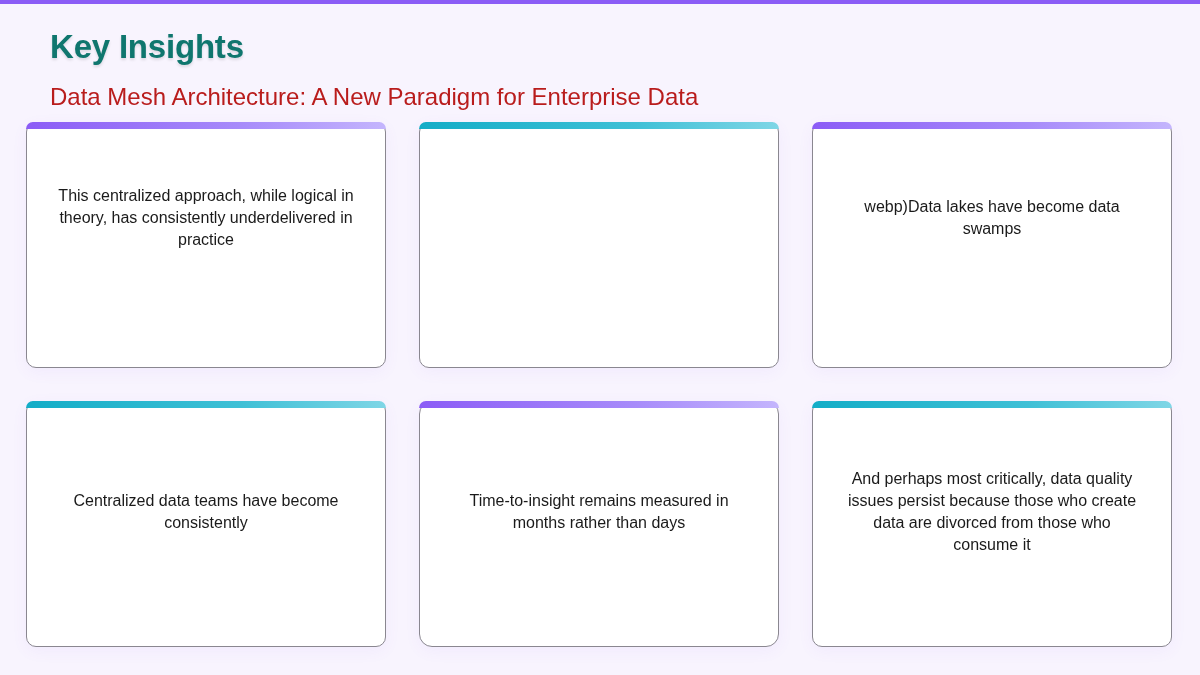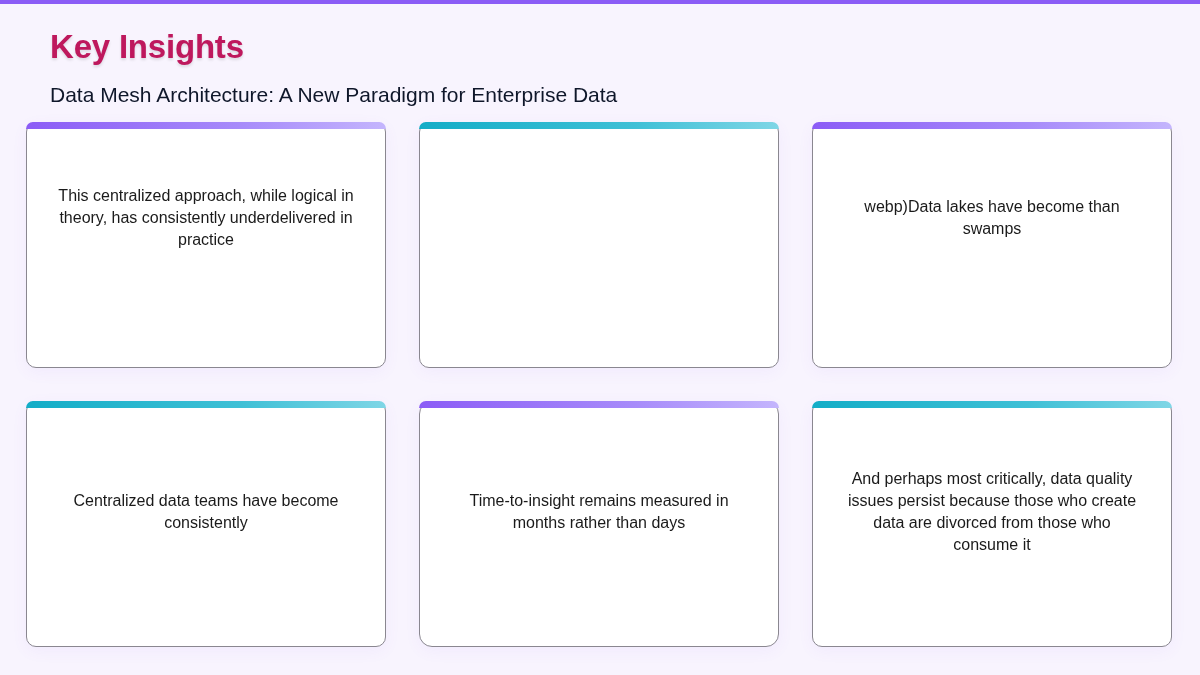--- a/index.html
+++ b/index.html
@@ -21,31 +21,31 @@
       height: 4px;
       background: #8b5cf6;
     }
     .title {
       position: absolute;
       left: 50px;
       top: 28px;
       margin: 0;
       font-size: 33px;
       font-weight: bold;
-      color: #be185d;
+      color: #0f766e;
       text-shadow: 0 2px 3px rgba(0,0,0,0.12);
       letter-spacing: -0.2px;
     }
     .subtitle {
       position: absolute;
       left: 50px;
       top: 83px;
       margin: 0;
-      font-size: 21px;
-      color: #0f172a;
+      font-size: 24px;
+      color: #b91c1c;
     }
     .grid {
       position: absolute;
       left: 26px;
       top: 122px;
       width: 1148px;
       height: 527px;
     }
     .card {
       position: absolute;
@@ -143,21 +143,21 @@
     </div>
   </div>
 
   <div class="card c2">
     <div class="bar teal"></div>
   </div>
 
   <div class="card c3">
     <div class="bar purple"></div>
     <div class="content">
-      <p class="text">webp)Data lakes have become than swamps</p>
+      <p class="text">webp)Data lakes have become data swamps</p>
     </div>
   </div>
 
   <div class="card c4">
     <div class="bar teal"></div>
     <div class="content">
       <p class="text">Centralized data teams have become consistently</p>
     </div>
   </div>
 

